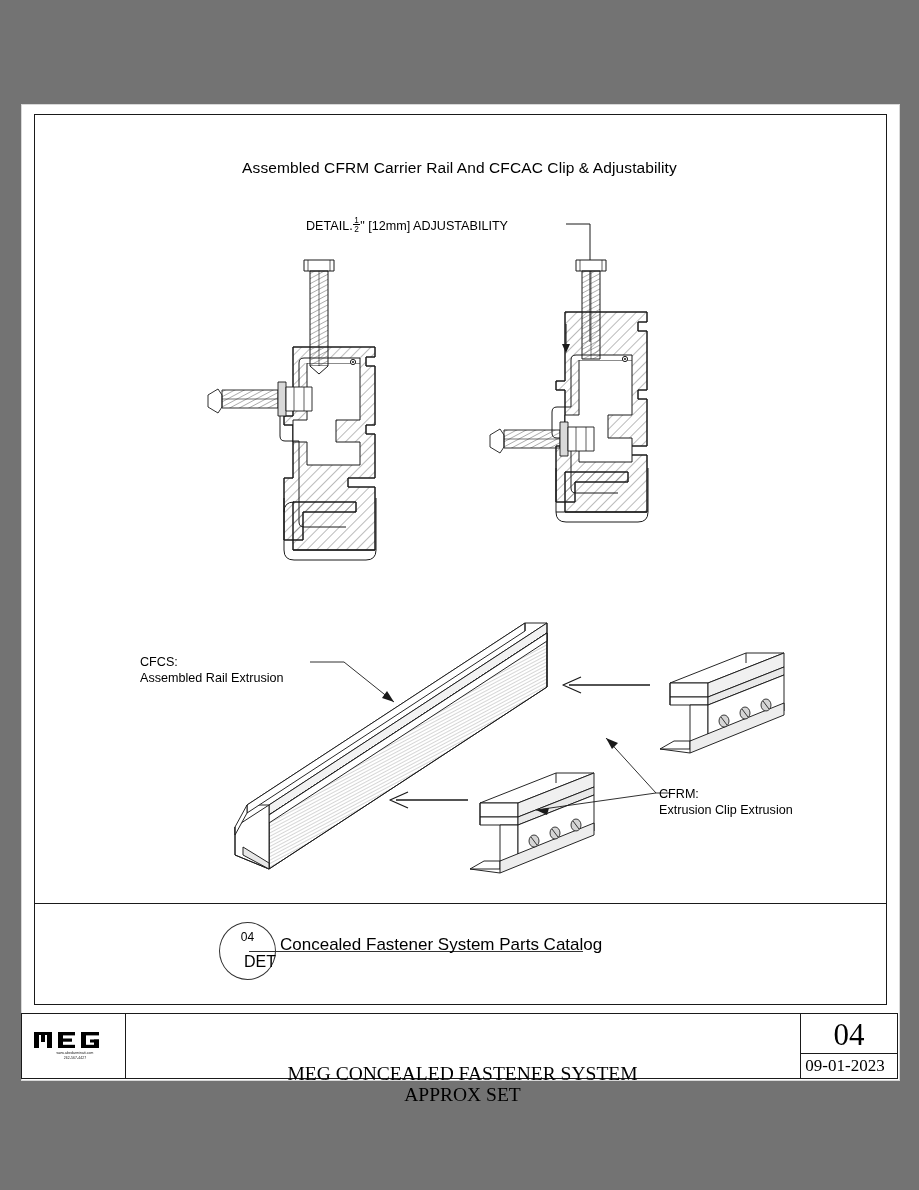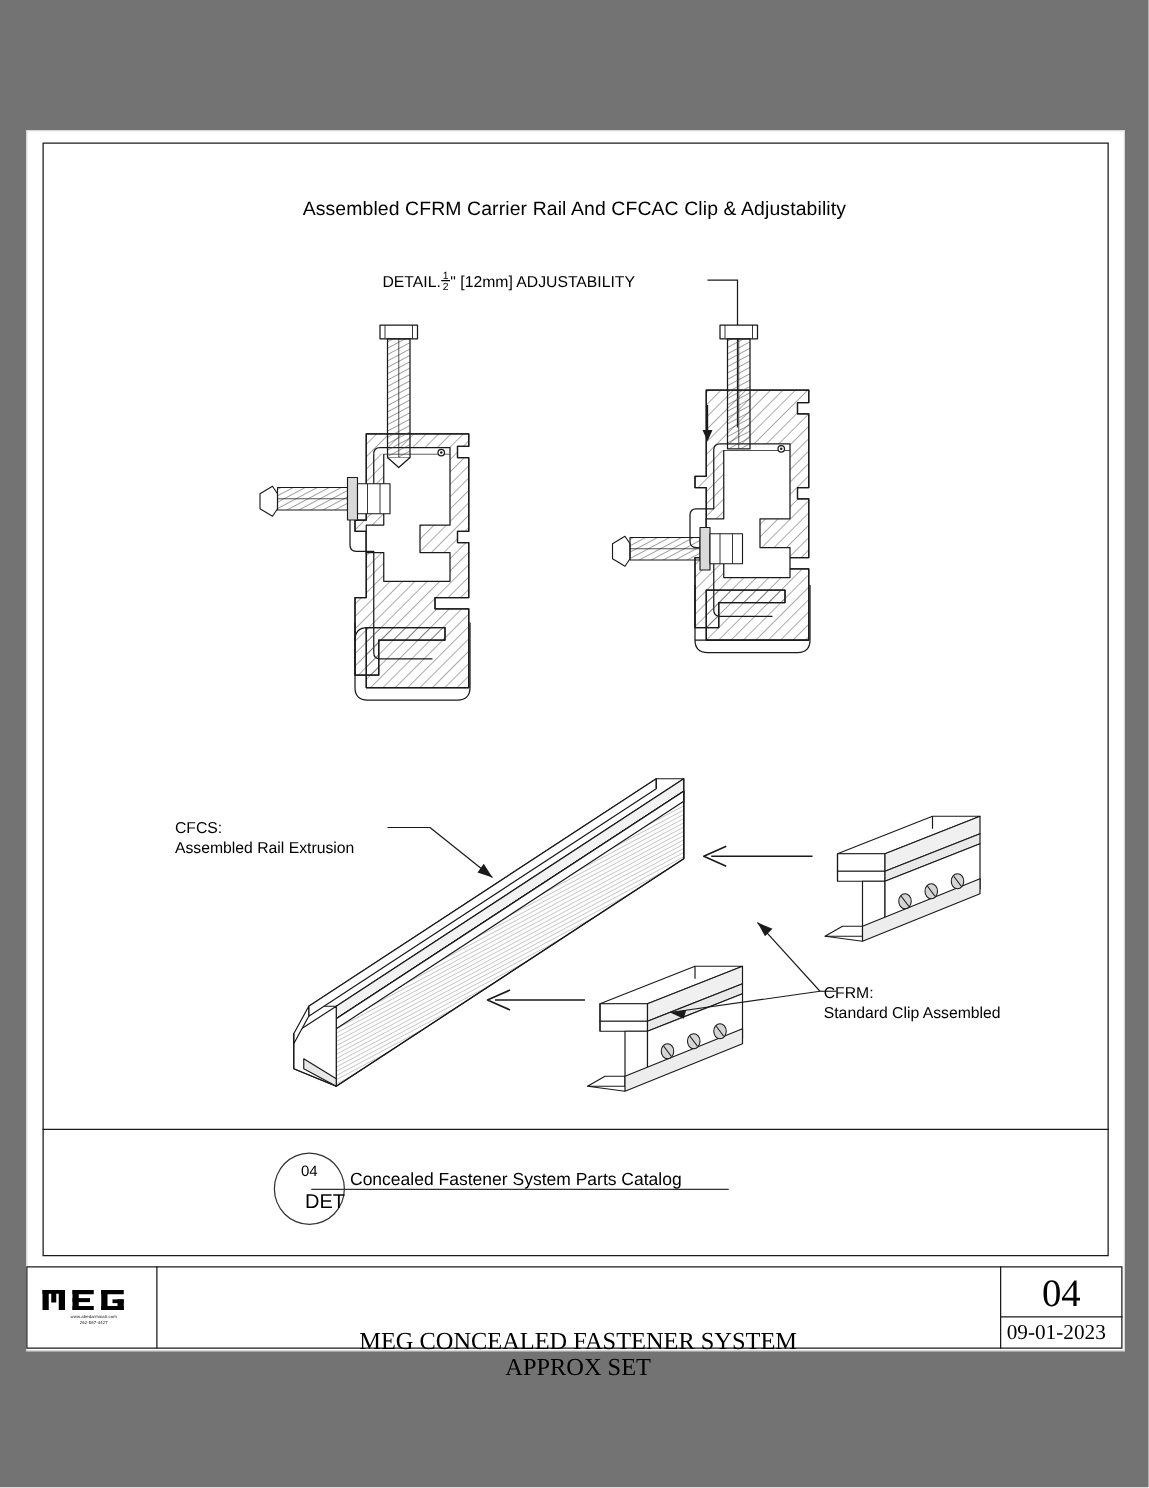--- a/index.html
+++ b/index.html
@@ -35,21 +35,21 @@
   .lbl-cfcs{left:659px;top:787px;text-align:left;}
 
   
   .bubble{position:absolute;left:219px;top:922px;width:57px;height:58px;}
   .bubble-ell{position:absolute;left:0;top:0;width:57px;height:58px;
               border:1px solid #333;border-radius:50%;box-sizing:border-box;}
   .bubble-num{position:absolute;left:0;top:8px;width:57px;text-align:center;font-size:12px;}
   .bubble-det{position:absolute;left:0;top:31px;width:57px;text-align:right;font-size:16px;}
   .bubble-rule{position:absolute;left:249px;top:951px;width:334px;height:0;
                border-top:1px solid #333;}
-  .bubble-title{position:absolute;left:280px;top:935px;font-size:14px;white-space:nowrap;}
+  .bubble-title{position:absolute;left:280px;top:935px;font-size:17px;white-space:nowrap;}
 
   
   .tb{position:absolute;left:21px;top:1013px;width:877px;height:66px;
       border:1.3px solid #1a1a1a;box-sizing:border-box;background:#fff;}
   .tb-vline{position:absolute;top:1013px;width:0;height:66px;border-left:1.3px solid #1a1a1a;}
   .tb-v1{left:125px;}
   .tb-v2{left:800px;}
   .tb-hline{position:absolute;left:800px;top:1053px;width:98px;height:0;
             border-top:1.3px solid #1a1a1a;}
 
@@ -323,21 +323,21 @@
     </g>
   </svg>
 
   <div class="lbl lbl-cfrm">
     <span>CFCS:</span><br>
     <span>Assembled Rail Extrusion</span>
   </div>
 
   <div class="lbl lbl-cfcs">
     <span>CFRM:</span><br>
-    <span>Standard Clip Assembled</span>
+    <span>Extrusion Clip Extrusion</span>
   </div>
 
   <div class="bubble">
     <div class="bubble-ell"></div>
     <div class="bubble-num">04</div>
     <div class="bubble-det">DET</div>
   </div>
   <div class="bubble-rule"></div>
   <div class="bubble-title">Concealed Fastener System Parts Catalog</div>
 

